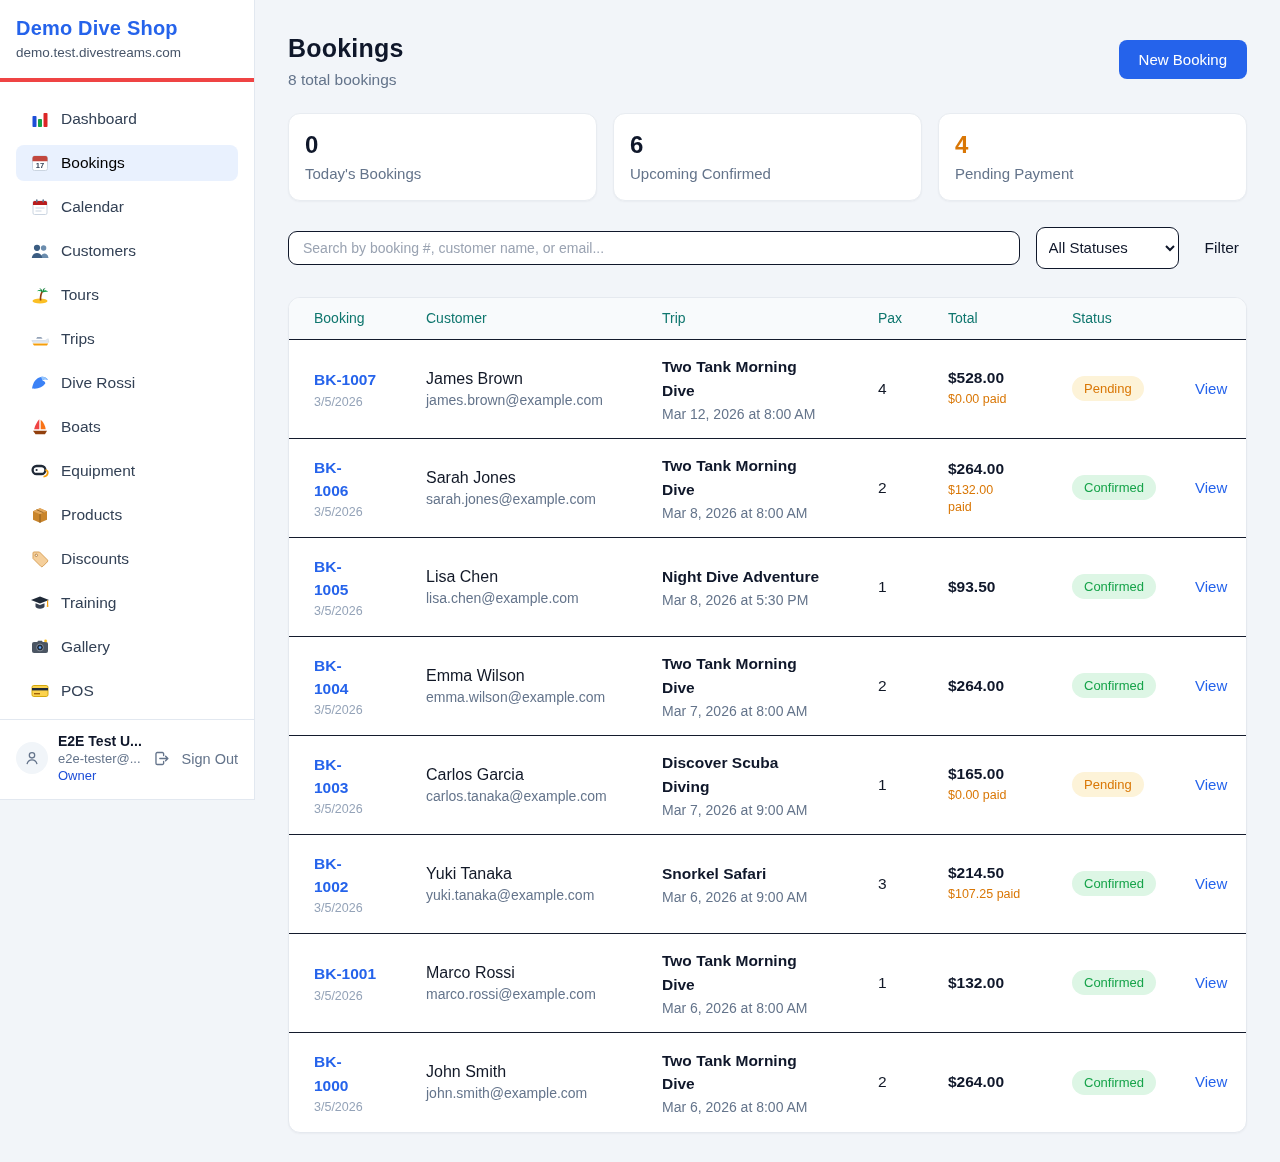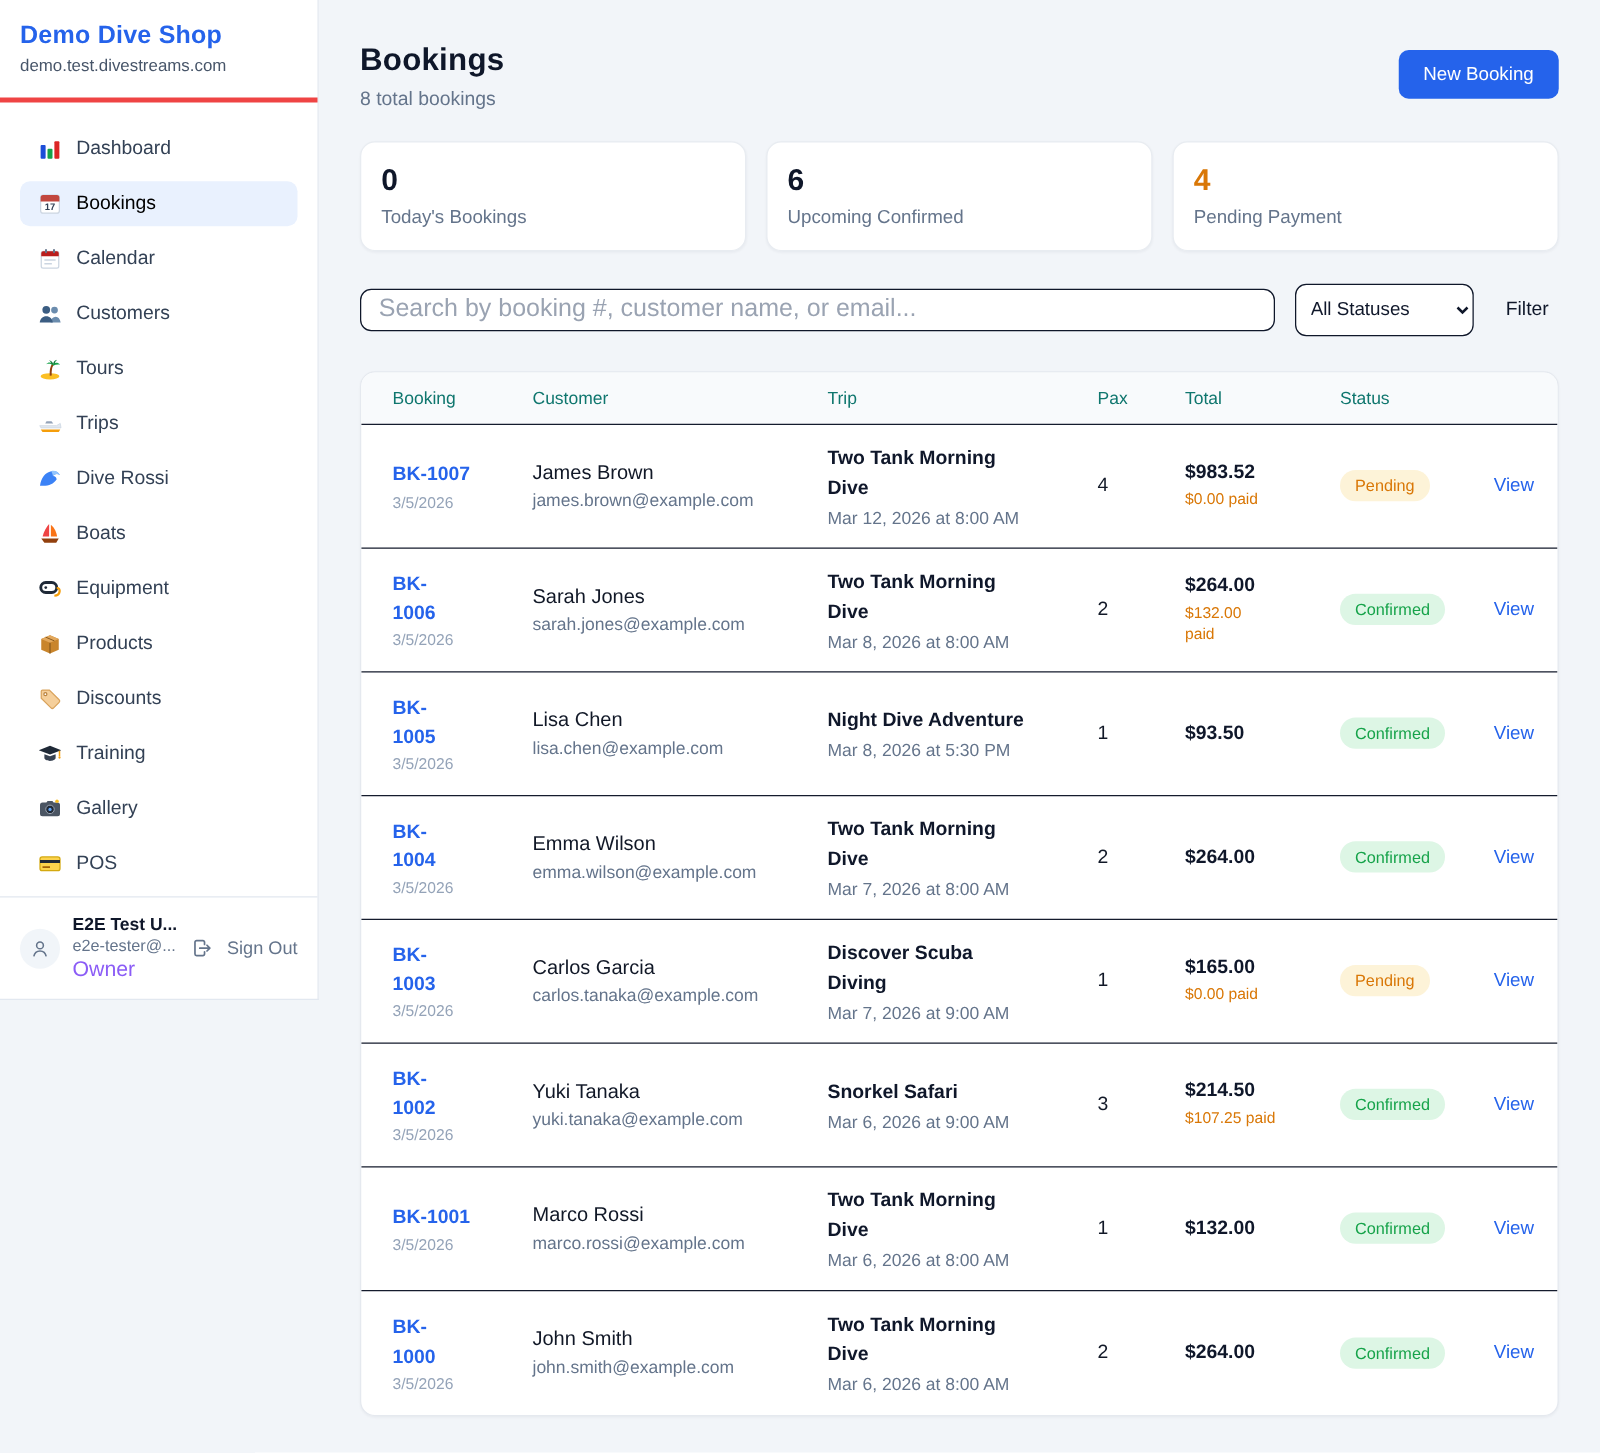--- a/index.html
+++ b/index.html
@@ -37,21 +37,21 @@
     display:flex; align-items:center; gap:10px;
   }
   .avatar {
     width:32px; height:32px; border-radius:50%; background:#f1f5f9;
     display:flex; align-items:center; justify-content:center; flex:0 0 32px;
   }
   .avatar svg { width:18px; height:18px; }
   .user-info { min-width:0; }
   .user-name { font-size:14px; font-weight:700; color:#0f172a; white-space:nowrap; }
   .user-email { font-size:13px; color:#64748b; margin-top:2px; white-space:nowrap; }
-  .user-role { font-size:17px; color:#8b5cf6; margin-top:2px; }
+  .user-role { font-size:13px; color:#1d4ed8; margin-top:2px; }
   .signout {
     margin-left:auto; display:flex; align-items:flex-end; gap:12px;
     font-size:14.5px; color:#64748b; cursor:pointer; white-space:nowrap;
   }
   .signout svg { width:17px; height:17px; }
 
   
   .main { position:absolute; left:255px; top:0; width:1025px; height:1162px; padding:34px 33px 0 33px; }
   .page-head { display:flex; align-items:flex-start; justify-content:space-between; margin-bottom:24px; }
   .page-title { font-size:25px; font-weight:700; color:#0f172a; letter-spacing:.2px; }
@@ -66,21 +66,21 @@
   .stat-card {
     flex:1; background:#fff; border:1px solid #e8ecf1; border-radius:12px;
     padding:17px 16px 18px 16px; box-shadow:0 1px 2px rgba(15,23,42,.04);
   }
   .stat-value { font-size:24px; font-weight:700; color:#0f172a; line-height:1.15; }
   .stat-label { font-size:15px; color:#64748b; margin-top:6px; }
 
   .filter-row { display:flex; align-items:center; margin-bottom:28px; }
   .search-input {
     flex:1; height:28px; border:1px solid #0f172a; border-radius:9px;
-    padding:16px 14px; font-size:20px; font-family:inherit; color:#111827; background:#fff;
+    padding:16px 14px; font-size:14px; font-family:inherit; color:#111827; background:#fff;
     outline:none;
   }
   .search-input::placeholder { color:#9aa3b2; }
   .status-select {
     height:42px; width:143px; margin-left:16px;
     border:1px solid #0f172a; border-radius:9px; background:#fff;
     font-size:15px; font-family:inherit; color:#0f172a; padding:0 8px; outline:none;
   }
   .filter-btn {
     background:none; border:none; font-family:Liberation Sans, sans-serif; cursor:pointer;
@@ -356,21 +356,21 @@
             <div class="cust-name">James Brown</div>
             <div class="cust-email">james.brown@example.com</div>
           </div>
           <div class="cell c-trip">
             <div class="trip-name">Two Tank Morning
 Dive</div>
             <div class="trip-time">Mar 12, 2026 at 8:00 AM</div>
           </div>
           <div class="cell c-pax">4</div>
           <div class="cell c-total">
-            <div class="total-amt">$983.52</div>
+            <div class="total-amt">$528.00</div>
             <div class="paid-amt">$0.00 paid</div>
           </div>
           <div class="cell c-status"><span class="badge pending">Pending</span></div>
           <div class="cell c-view"><a class="view-link">View</a></div>
         </div>
         <div class="trow">
           <div class="cell c-booking"><a class="bk-id">BK-
 1006</a><div class="bk-date">3/5/2026</div></div>
           <div class="cell c-customer">
             <div class="cust-name">Sarah Jones</div>

